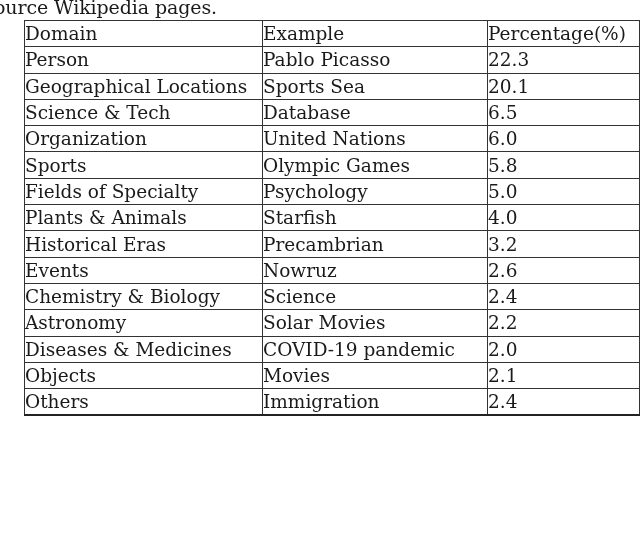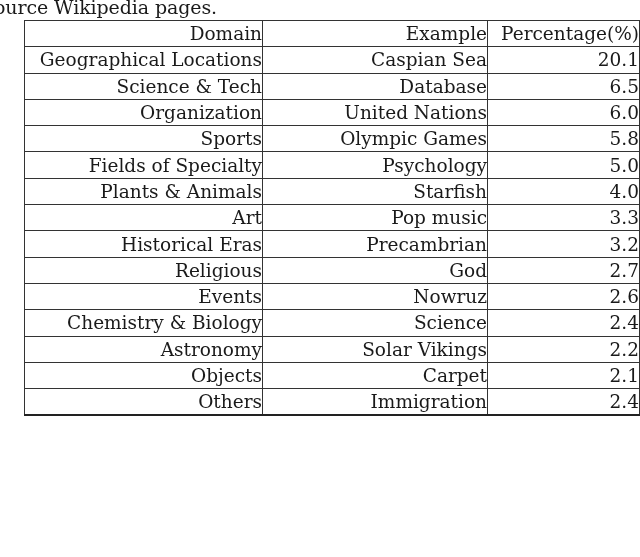--- a/index.html
+++ b/index.html
@@ -3,21 +3,21 @@
 <meta charset="utf-8">
 <style>
   html, body { margin:0; padding:0; background:#ffffff; }
   body { width:640px; height:557px; overflow:hidden; position:relative;
          font-family:"DejaVu Serif","Liberation Serif",serif; color:#1a1a1a; }
   .caption { position:absolute; left:-6px; top:-5px; font-size:19px; line-height:24px;
              white-space:nowrap; letter-spacing:-0.1px; }
   table { position:absolute; left:24px; top:20px; border-collapse:collapse;
           table-layout:fixed; width:615px; }
   col.c1 { width:238px; } col.c2 { width:225px; } col.c3 { width:152px; }
-  td, th { border:1.3px solid #333; height:25.3px; padding:0; text-align:right;
+  td, th { border:1.3px solid #333; height:25.3px; padding:0; text-align:left;
            font-weight:normal; font-size:18.5px; line-height:25px; white-space:nowrap;
            overflow:hidden; }
   tr:last-child td { border-bottom:2px solid #222;margin-top:10px; }
 </style>
 </head>
 <body>
 
 <div class="caption">ource Wikipedia pages.</div>
 
 <table>
@@ -28,22 +28,27 @@
     </colgroup>
   <thead>
     <tr>
       <th>Domain</th>
       <th>Example</th>
       <th>Percentage(%)</th>
     </tr>
   </thead>
   <tbody id="tbody">
       <tr>
+        <td>Person</td>
+        <td>Pablo Picasso</td>
+        <td>22.3</td>
+      </tr>
+      <tr>
         <td>Geographical Locations</td>
-        <td>Caspian Sea</td>
+        <td>Sports Sea</td>
         <td>20.1</td>
       </tr>
       <tr>
         <td>Science &amp; Tech</td>
         <td>Database</td>
         <td>6.5</td>
       </tr>
       <tr>
         <td>Organization</td>
         <td>United Nations</td>
@@ -58,52 +63,47 @@
         <td>Fields of Specialty</td>
         <td>Psychology</td>
         <td>5.0</td>
       </tr>
       <tr>
         <td>Plants &amp; Animals</td>
         <td>Starfish</td>
         <td>4.0</td>
       </tr>
       <tr>
-        <td>Art</td>
-        <td>Pop music</td>
-        <td>3.3</td>
-      </tr>
-      <tr>
         <td>Historical Eras</td>
         <td>Precambrian</td>
         <td>3.2</td>
-      </tr>
-      <tr>
-        <td>Religious</td>
-        <td>God</td>
-        <td>2.7</td>
       </tr>
       <tr>
         <td>Events</td>
         <td>Nowruz</td>
         <td>2.6</td>
       </tr>
       <tr>
         <td>Chemistry &amp; Biology</td>
         <td>Science</td>
         <td>2.4</td>
       </tr>
       <tr>
         <td>Astronomy</td>
-        <td>Solar Vikings</td>
+        <td>Solar Movies</td>
         <td>2.2</td>
       </tr>
       <tr>
+        <td>Diseases &amp; Medicines</td>
+        <td>COVID-19 pandemic</td>
+        <td>2.0</td>
+      </tr>
+      <tr>
         <td>Objects</td>
-        <td>Carpet</td>
+        <td>Movies</td>
         <td>2.1</td>
       </tr>
       <tr>
         <td>Others</td>
         <td>Immigration</td>
         <td>2.4</td>
       </tr>
     </tbody>
 </table>
 

